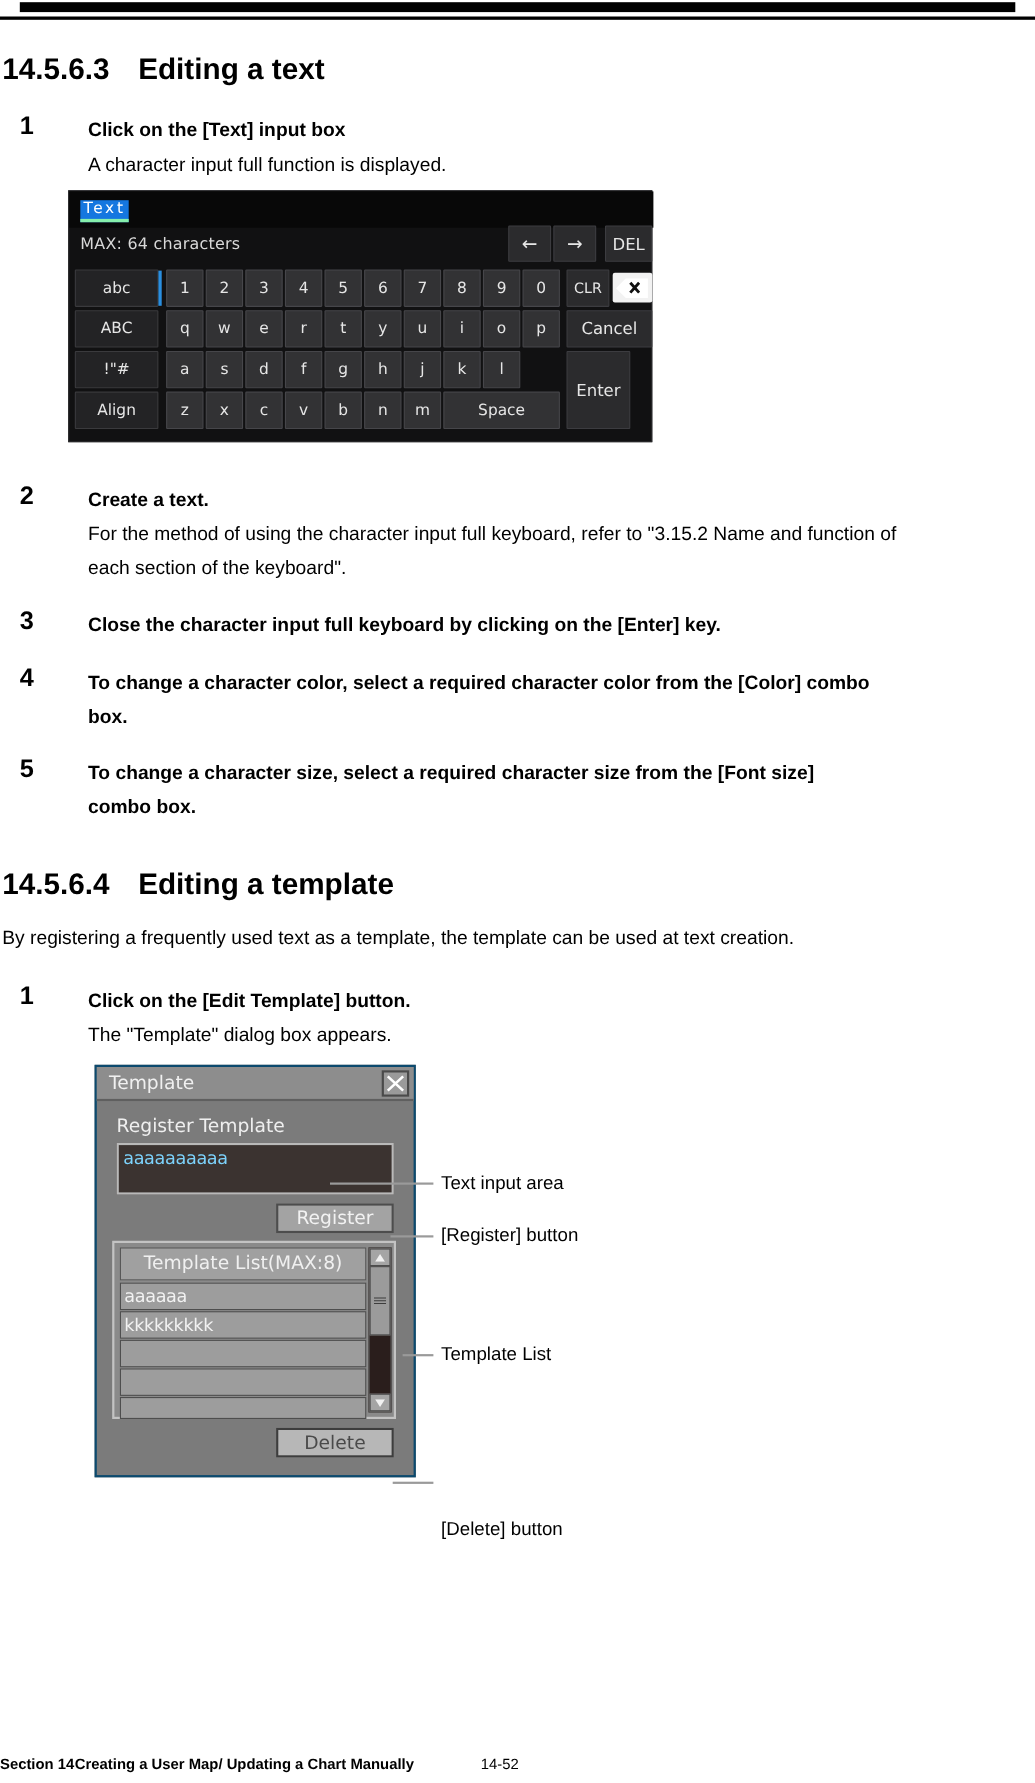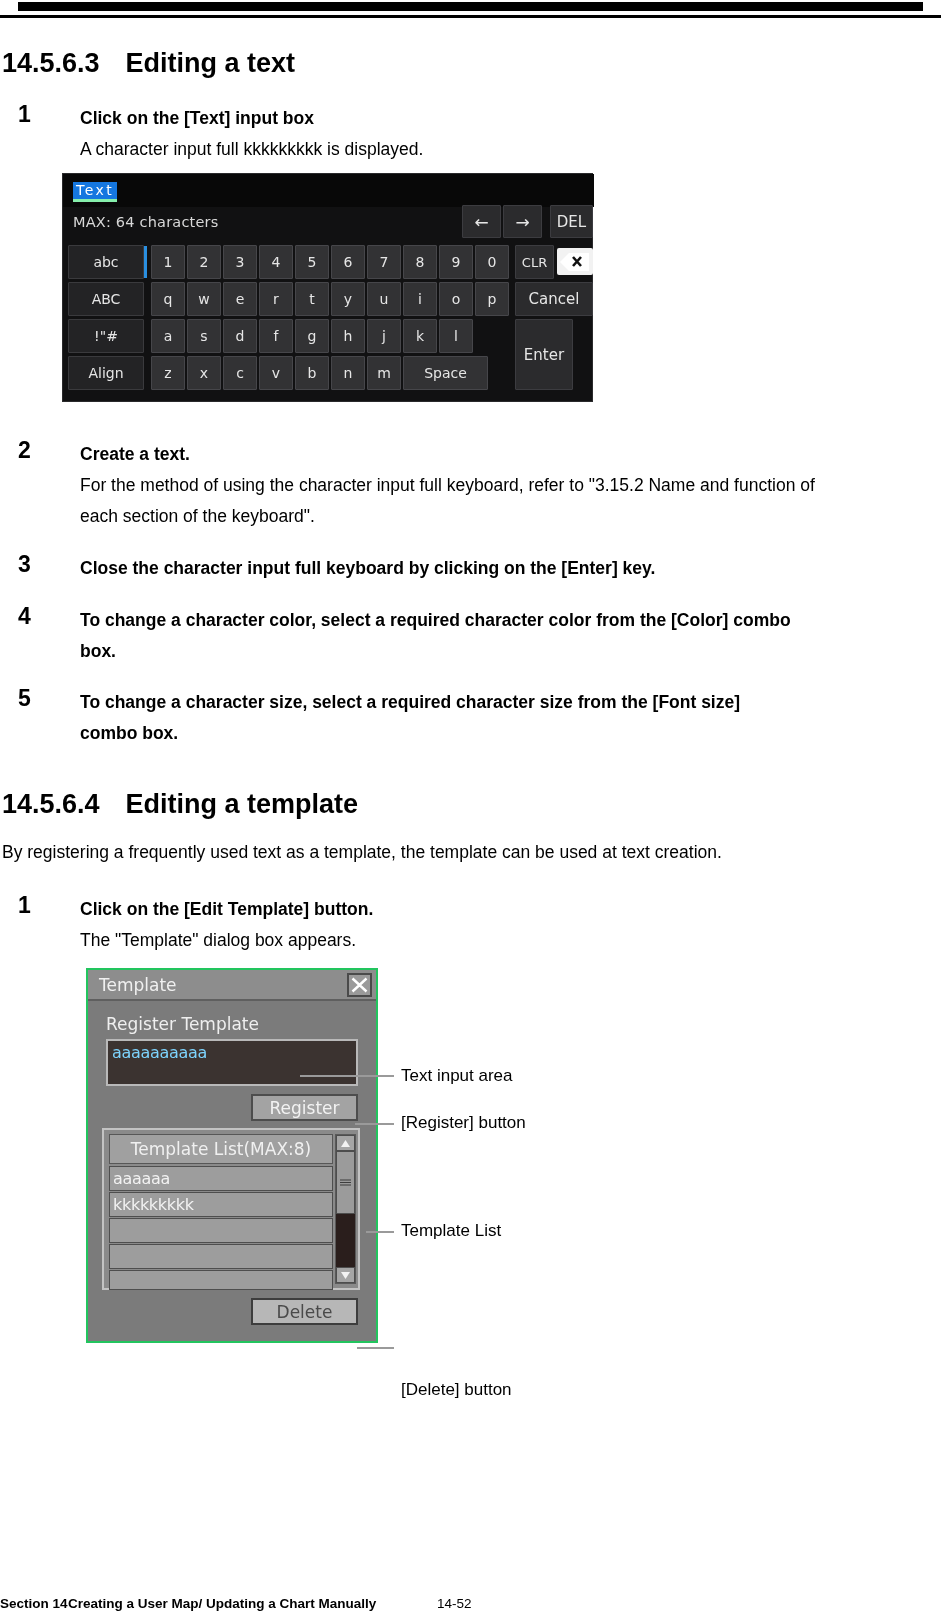--- a/index.html
+++ b/index.html
@@ -90,21 +90,21 @@
     background:#f2f2f2;color:#111;border-radius:2px;
     display:flex;align-items:center;justify-content:center;
     font-size:12px;font-weight:bold;
   }
 
   
   .tdlg{
     position:absolute;left:86px;top:968px;
     width:292px;height:375px;
     background:#7b7b7b;
-    border:2px solid #22c55e;
+    border:2px solid #0c4a6e;
     box-sizing:border-box;
     font-family:"DejaVu Sans", sans-serif;
   }
   .tdlg-title{
     position:absolute;left:0;top:0;width:288px;height:31px;
     background:#8d8d8d;
     border-bottom:2px solid #5f5f5f;
     box-sizing:border-box;
   }
   .tdlg-title .t{
@@ -218,21 +218,21 @@
   <div class="hdr-bar"></div>
   <div class="hdr-rule"></div>
 
   <div class="h3" style="top:48px;">
     <span class="num">14.5.6.3</span><span class="ttl">Editing a text</span>
   </div>
 
   <div class="step" style="left:18px;top:104px;width:880px;">
     <div class="n">1</div>
     <div class="bd">Click on the [Text] input box</div>
-    <div class="pl" style="top:31px;">A character input full kkkkkkkkk is displayed.</div>
+    <div class="pl" style="top:31px;">A character input full function is displayed.</div>
   </div>
 
   <div class="kb">
 
     <div class="kb-title">
       <span class="sel">Text</span>
     </div>
 
     <div class="kb-sub">MAX: 64 characters</div>
 
@@ -287,21 +287,21 @@
     <div class="kb-key" style="left:376px;top:145px;width:34px;height:34px;">l</div>
     <div class="kb-key flat" style="left:452px;top:145px;width:58px;height:71px;font-size:15px;">Enter</div>
 
     <div class="kb-key" style="left:88px;top:182px;width:34px;height:34px;">z</div>
     <div class="kb-key" style="left:124px;top:182px;width:34px;height:34px;">x</div>
     <div class="kb-key" style="left:160px;top:182px;width:34px;height:34px;">c</div>
     <div class="kb-key" style="left:196px;top:182px;width:34px;height:34px;">v</div>
     <div class="kb-key" style="left:232px;top:182px;width:34px;height:34px;">b</div>
     <div class="kb-key" style="left:268px;top:182px;width:34px;height:34px;">n</div>
     <div class="kb-key" style="left:304px;top:182px;width:34px;height:34px;">m</div>
-    <div class="kb-key" style="left:340px;top:182px;width:85px;height:34px;">Space</div>
+    <div class="kb-key" style="left:340px;top:182px;width:106px;height:34px;">Space</div>
   </div>
 
   <div class="step" style="left:18px;top:440px;width:905px;">
     <div class="n">2</div>
     <div class="bd">Create a text.</div>
     <div class="pl" style="top:31px;width:850px;">For the method of using the character input full keyboard, refer to "3.15.2 Name and function of</div>
     <div class="pl" style="top:62px;">each section of the keyboard".</div>
   </div>
 
   <div class="step" style="left:18px;top:554px;width:905px;">

